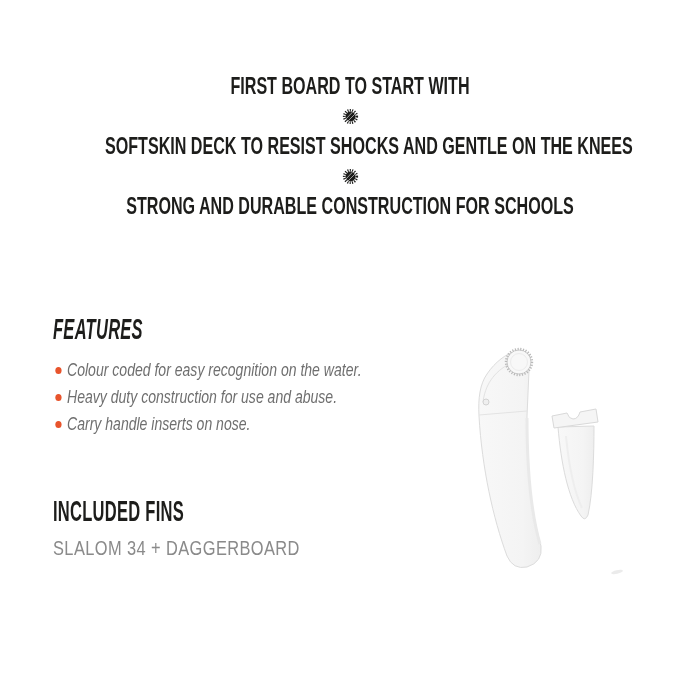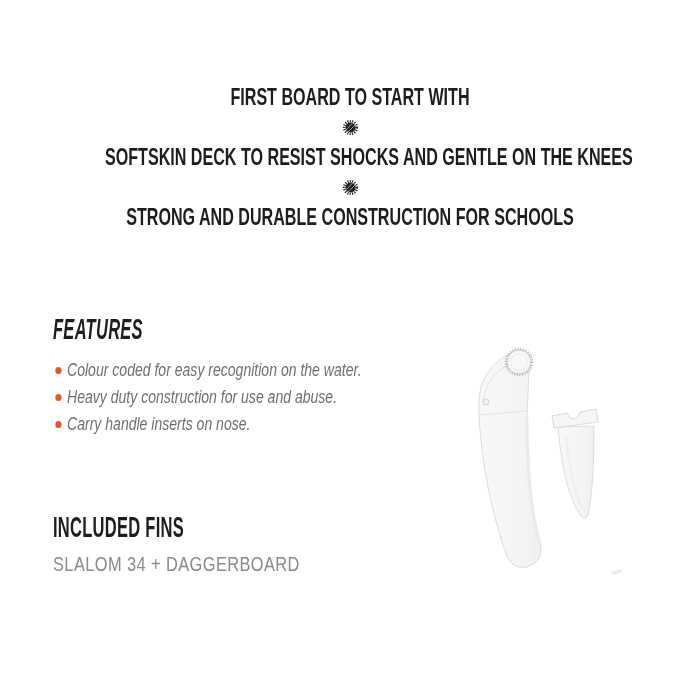--- a/index.html
+++ b/index.html
@@ -11,21 +11,20 @@
     overflow: hidden;
   }
 
   
   .headline {
     position: absolute;
     top: 71px; left: 0;
     width: 700px;
     text-align: center;
     color: #1d1d1b;
-    margin-top: 11px;
   }
   .hline {
     font-weight: bold;
     font-size: 23px;
     line-height: 30px;
     white-space: nowrap;
     transform: scaleX(0.70);
     transform-origin: 50% 50%;
   }
   .dotrow {
@@ -72,21 +71,21 @@
     position: absolute;
     left: 3px; top: 10px;
     width: 8px; height: 7px;
     border-radius: 50%;
     background: #e8542c;
   }
 
   
   .fins-section {
     position: absolute;
-    left: 53px; top: 512px;
+    left: 53px; top: 496px;
   }
   .fins-value {
     margin-top: 12px;
     font-size: 20px;
     line-height: 20px;
     color: #8a8a8a;
     letter-spacing: 0.5px;
     white-space: nowrap;
     transform: scaleX(0.82);
     transform-origin: left center;

